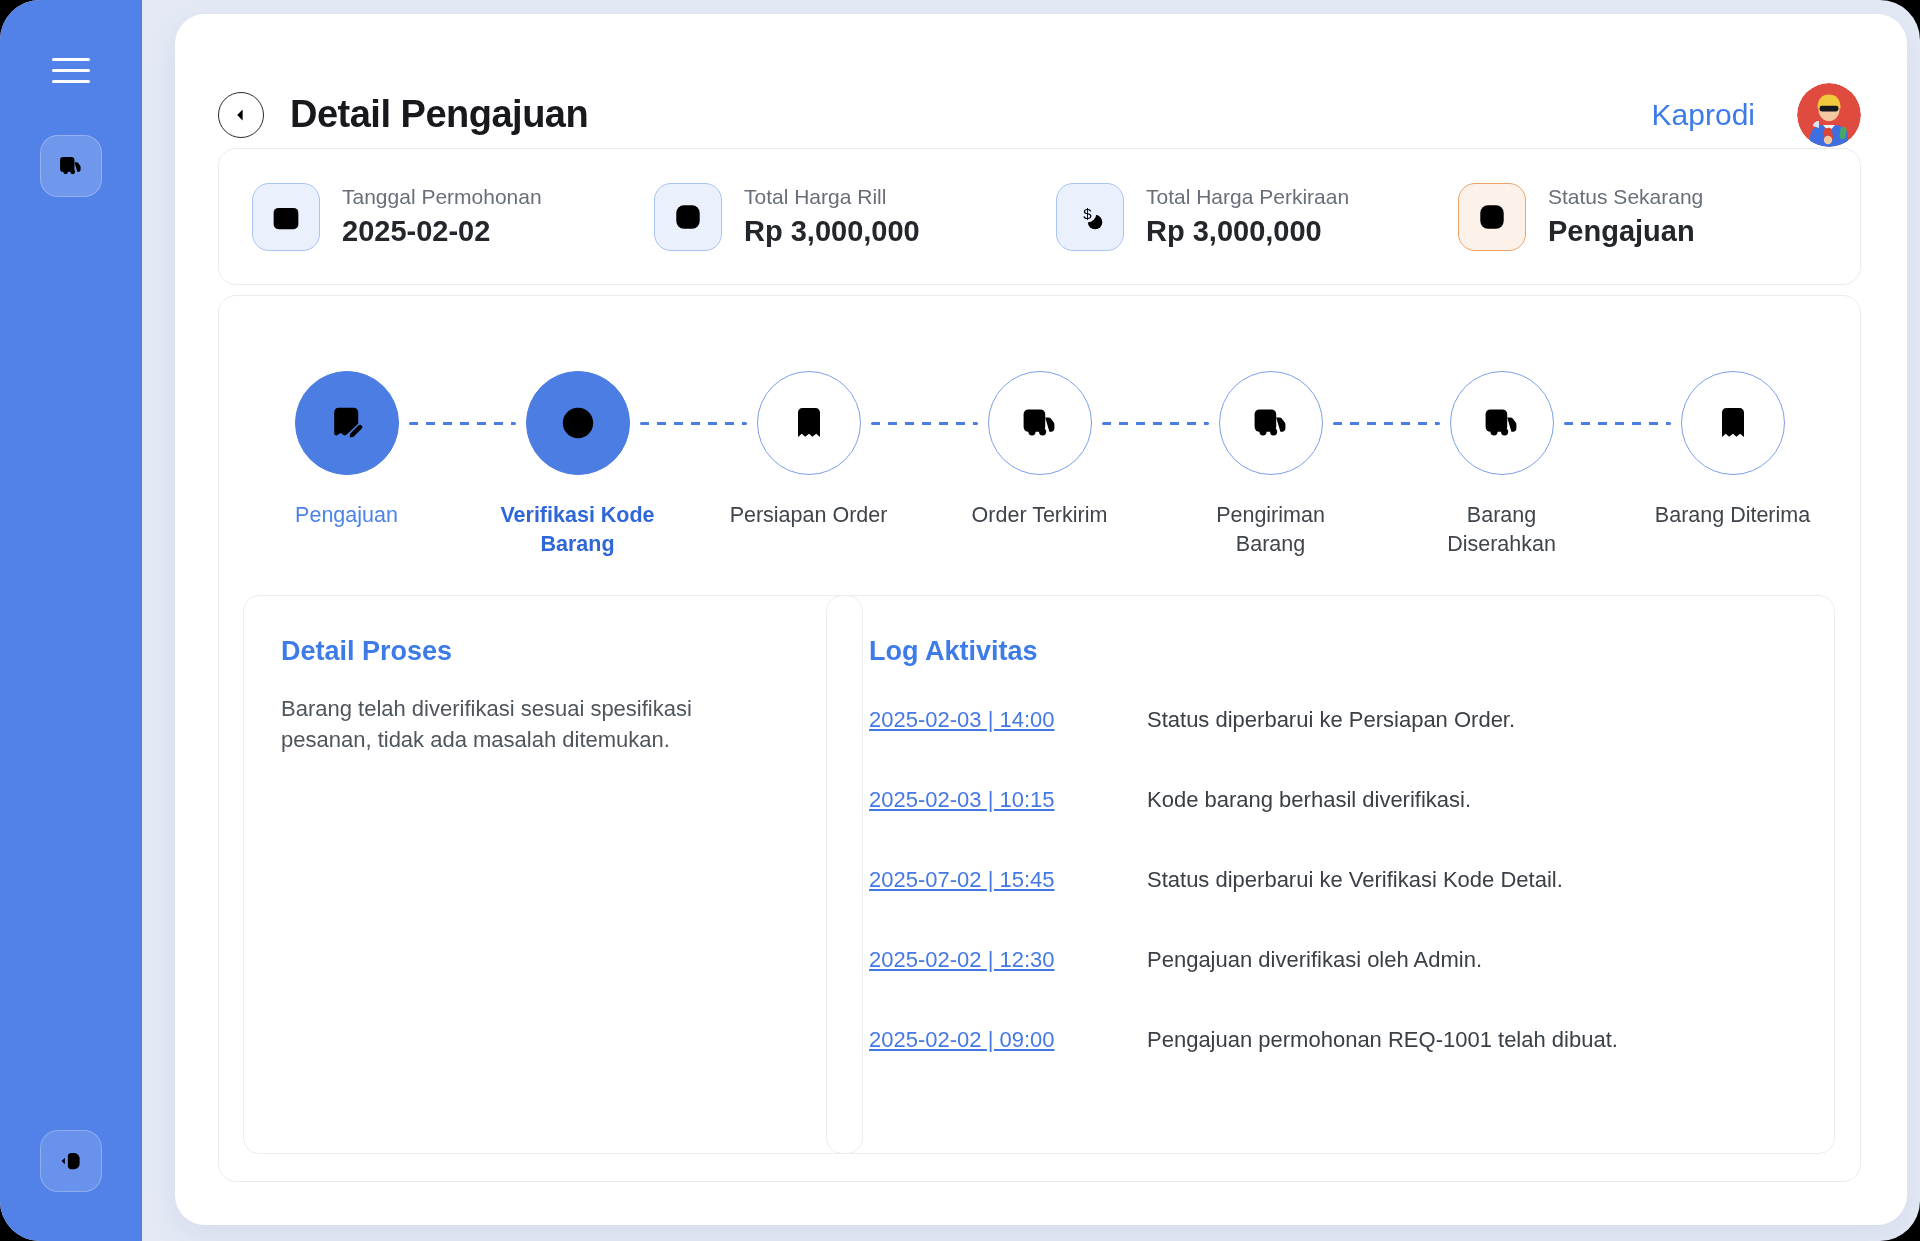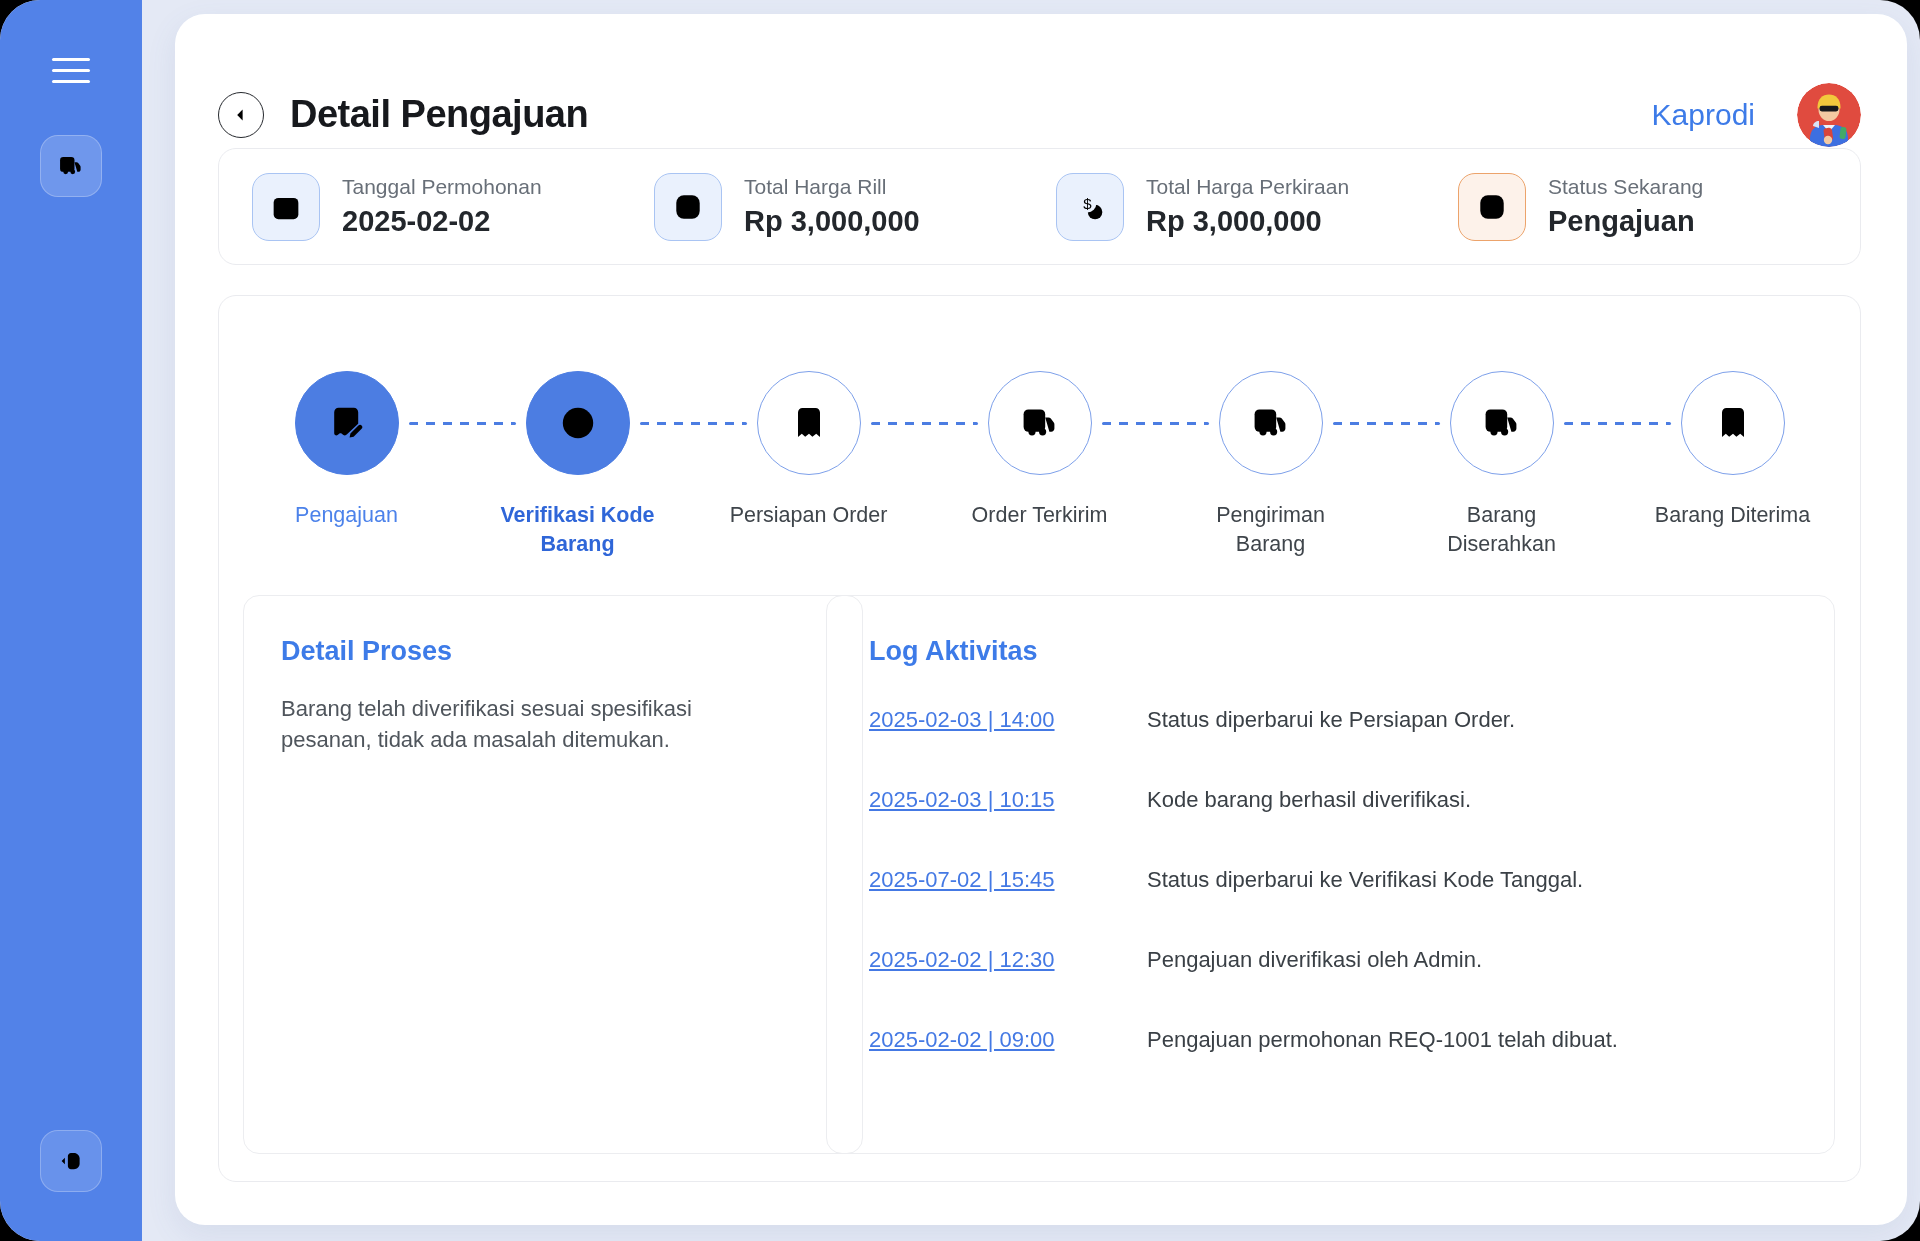--- a/index.html
+++ b/index.html
@@ -25,21 +25,21 @@
 
   
   .page-header{display:flex;align-items:center;padding:54px 46px 0 43px;}
   .back-btn{width:46px;height:46px;border-radius:50%;background:#fff;border:1.8px solid #26292E;
             display:grid;place-items:center;cursor:pointer;color:#26292E;flex:none;}
   .page-title{margin-left:26px;font-size:38px;font-weight:800;letter-spacing:-.5px;color:#17191D;}
   .user-role{margin-left:auto;font-size:30px;color:var(--accent,#3D7BE8);cursor:pointer;}
   .avatar{width:64px;height:64px;border-radius:50%;margin-left:42px;flex:none;cursor:pointer;overflow:hidden;}
 
   
-  .summary-bar{position:absolute;left:43px;right:46px;top:134px;height:117px;border:1px solid #EAEBEF;
+  .summary-bar{position:absolute;left:43px;right:46px;top:134px;height:137px;border:1px solid #EAEBEF;
                border-radius:18px;display:flex;align-items:center;padding:0 0 0 33px;box-sizing:border-box;}
   .summary-item{flex:1;display:flex;align-items:center;gap:22px;min-width:0;}
   .summary-icon{width:66px;height:66px;border-radius:17px;display:grid;place-items:center;flex:none;}
   .summary-item.blue .summary-icon{background:var(--icon-blue-bg,#EAF1FD);
        border:1.3px solid var(--icon-blue-border,#A9C4F3);color:var(--step-blue,#4C7DE2);}
   .summary-item.orange .summary-icon{background:var(--orange-bg,#FDF2EA);
        border:1.3px solid var(--orange-border,#ECA36B);color:var(--orange,#E8954F);}
   .summary-label{font-size:21px;color:var(--text-gray,#686F78);}
   .summary-value{font-size:29px;font-weight:700;color:var(--text-value,#23272C);margin-top:6px;}
 
@@ -326,21 +326,21 @@
               <span class="log-msg">Status diperbarui ke Persiapan Order.</span>
             </div>
 
             <div class="log-row">
               <span class="log-time">2025-02-03 | 10:15</span>
               <span class="log-msg">Kode barang berhasil diverifikasi.</span>
             </div>
 
             <div class="log-row">
               <span class="log-time">2025-07-02 | 15:45</span>
-              <span class="log-msg">Status diperbarui ke Verifikasi Kode Tanggal.</span>
+              <span class="log-msg">Status diperbarui ke Verifikasi Kode Detail.</span>
             </div>
 
             <div class="log-row">
               <span class="log-time">2025-02-02 | 12:30</span>
               <span class="log-msg">Pengajuan diverifikasi oleh Admin.</span>
             </div>
 
             <div class="log-row">
               <span class="log-time">2025-02-02 | 09:00</span>
               <span class="log-msg">Pengajuan permohonan REQ-1001 telah dibuat.</span>

